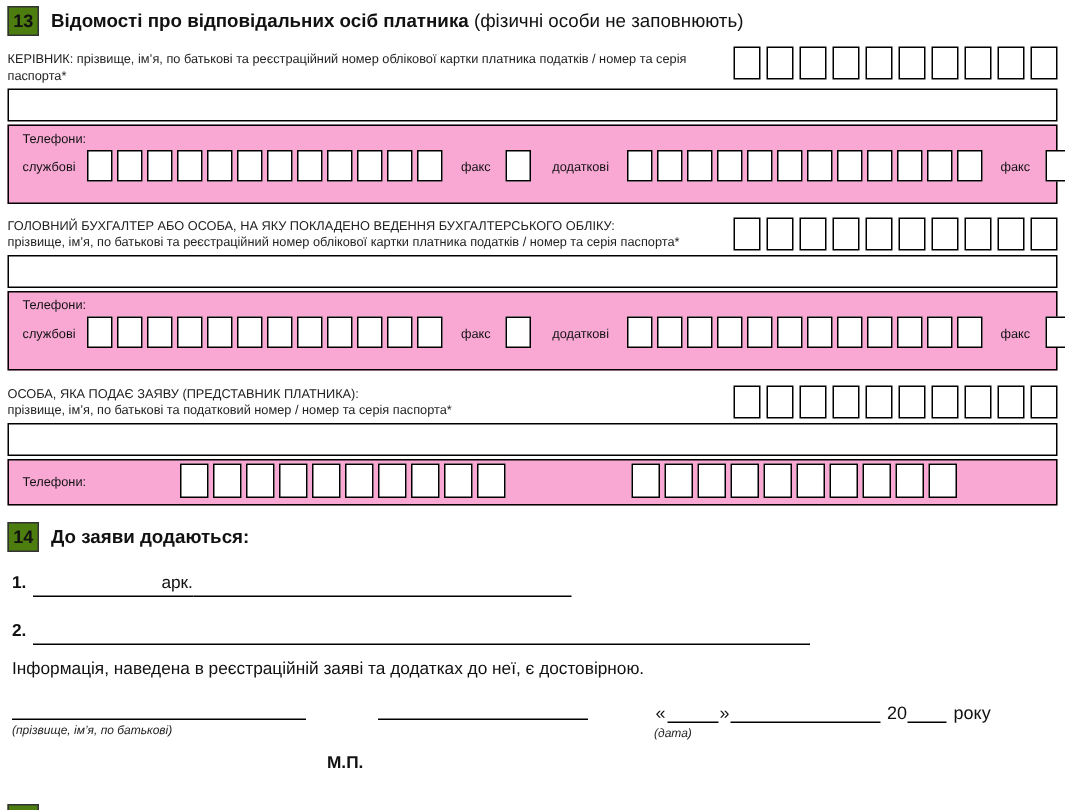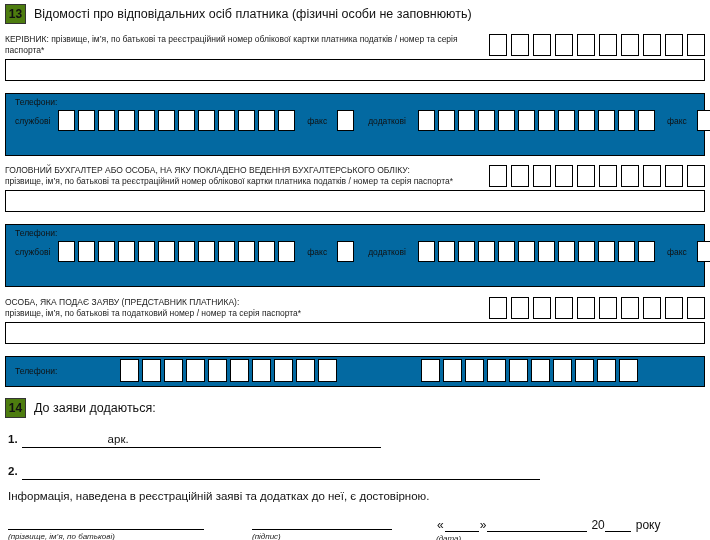--- a/index.html
+++ b/index.html
@@ -15,36 +15,36 @@
     overflow: hidden;
   }
   .sec-h { display: flex; align-items: center; gap: 8px; }
   .numbox {
     display: inline-flex; align-items: center; justify-content: center;
     width: 21px; height: 20px; flex: 0 0 21px;
     border: 1px solid #333; background: #4d7c0f;
     font-weight: bold; font-size: 12px;
   }
   .sec-title { font-size: 12.5px; }
-  .sec-title b { font-weight: normal; text-align: right; }
-
-  .row-lb { display: flex; justify-content: space-between; align-items: flex-end; margin-top: 4px; }
+  .sec-title b { font-weight: bold; text-align: right; }
+
+  .row-lb { display: flex; justify-content: space-between; align-items: center; margin-top: 4px; }
   .lbl { width: 474px; font-size: 8.5px; line-height: 11px; padding-top: 6px; color: #222; }
   .lbl2 { padding-top: 2px; }
 
   .cells { display: flex; gap: 4px; }
   .cell { width: 18px; height: 22px; border: 1.5px solid #000; background: #fff; flex: 0 0 auto; }
   .cells-ph .cell { width: 17px; height: 21px; gap: 3px; }
   .cells-ph { gap: 3px; }
   .cells-pl { gap: 3px; }
   .cells-pl .cell { width: 19px; height: 23px; }
 
   .field { border: 1px solid #000; height: 22px; margin-top: 3px; background: #fff; }
 
-  .phonebox { border: 1px solid #000; margin-top: 12px; padding: 3px 9px 24px 9px; background: #0369a1; }
+  .phonebox { border: 1px solid #000; margin-top: 2px; padding: 3px 9px 14px 9px; background: #f9a8d4; }
   .ph-title { font-size: 8.5px; margin-bottom: 3px; }
   .ph-row { display: flex; align-items: center; }
   .ph-lbl { font-size: 8.5px; flex: 0 0 auto; }
   .ml8 { margin-left: 8px; } .ml10 { margin-left: 10px; } .ml12 { margin-left: 12px; } .ml14 { margin-left: 14px; }
   .ml60 { margin-left: 63px; } .ml80 { margin-left: 84px; }
   .pb3 { padding-top: 2px; padding-bottom: 4px; }
 
   .uline { border-bottom: 1px solid #000; }
   .itemline { display: flex; align-items: flex-end; font-size: 11.5px; margin-left: 3px; }
   .itemline .pre { font-weight: bold; margin-right: 4px; border-bottom: none; }
@@ -275,21 +275,20 @@
 
   <div class="statement">Інформація, наведена в реєстраційній заяві та додатках до неї, є достовірною.</div>
 
   <div class="signrow">
     <div class="sigcol" style="width:196px;margin-left:3px">
       <div class="sigline"></div>
       <div class="siglabel">(прізвище, ім’я, по батькові)</div>
     </div>
     <div class="sigcol" style="width:140px;margin-left:48px">
       <div class="sigline"></div>
-      <div class="siglabel">(підпис)</div>
     </div>
     <div class="datecol" style="margin-left:44px">
       <div class="dateline">
         <span class="q">«</span>
         <span class="dl-b blank" style="width:34px"></span>
         <span class="q">»</span>
         <span class="dl-b blank" style="width:100px"></span>
         <span style="padding-left:4px">20</span>
         <span class="dl-b blank" style="width:26px"></span>
         <span style="padding-left:5px">року</span>

